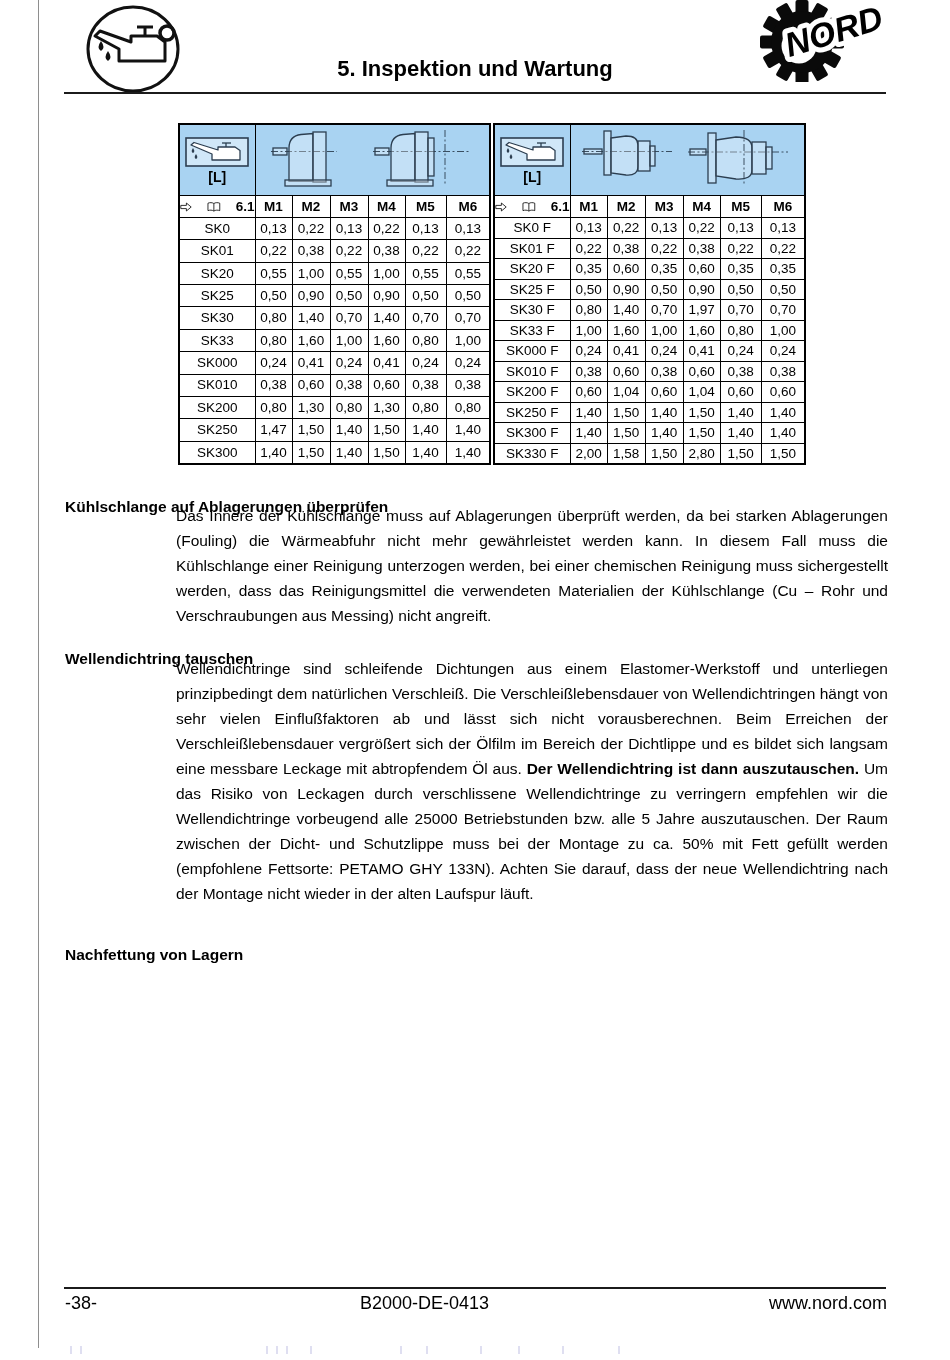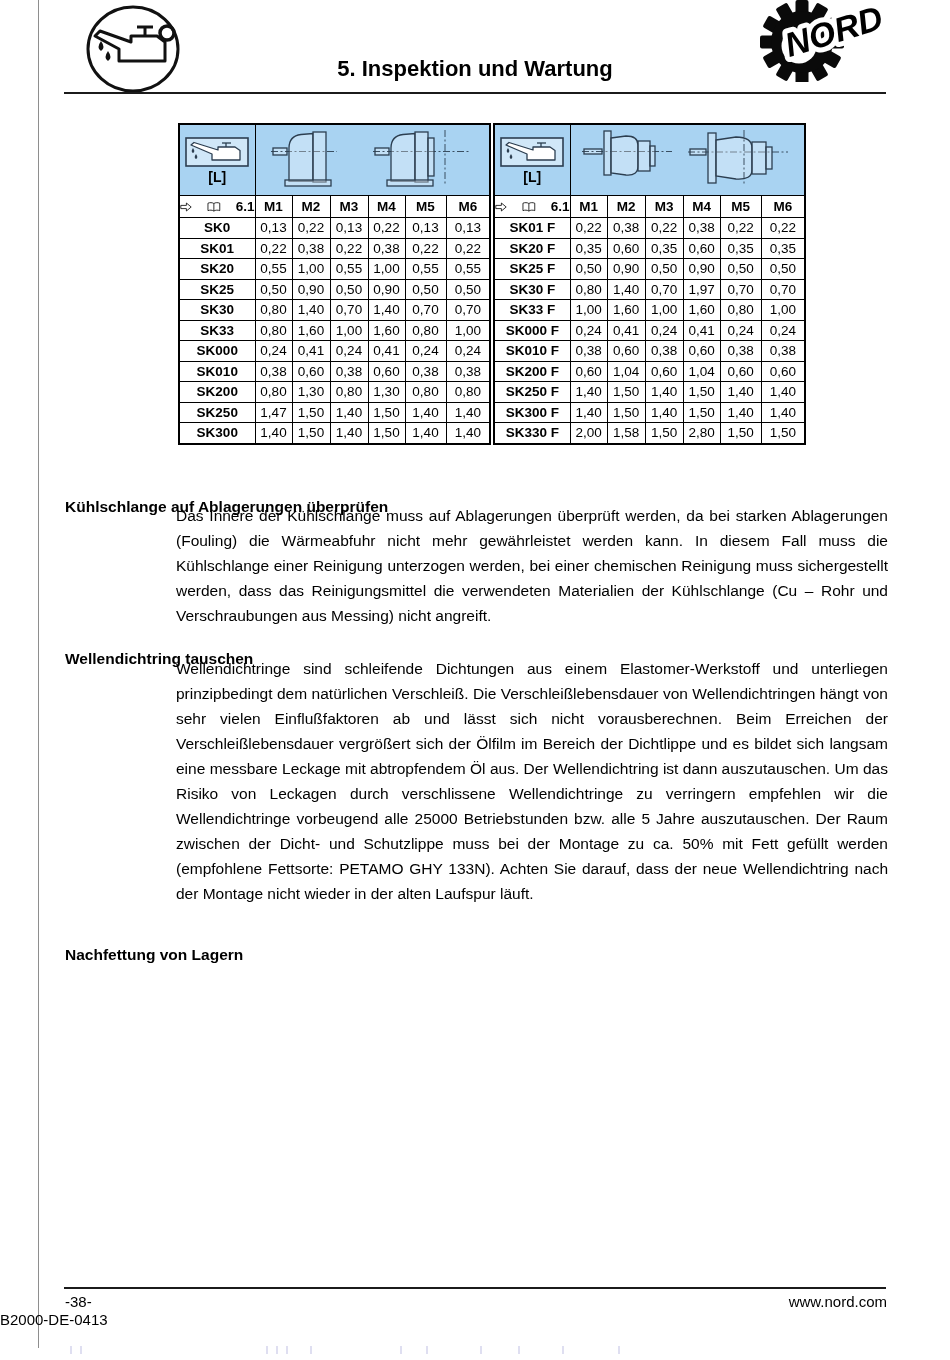--- a/index.html
+++ b/index.html
@@ -19,39 +19,39 @@
   .logo { position:absolute; left:746px; top:0; }
 
   
   .dtable { position:absolute; left:178px; top:123px; display:flex; gap:2px; }
   table.half { border-collapse:collapse; table-layout:fixed; width:311px; border:2px solid #000; background:#fff; }
   table.half td { border:1px solid #000; text-align:center; vertical-align:middle; padding:0;
                   font-size:13.5px; line-height:1; overflow:hidden; }
   tr.h1 td { height:70px; background:var(--blue,#a9d3f2); }
   tr.h2 td { height:21px; font-weight:bold; }
   tbody tr td { height:19.5px; }
-  td.lbl { font-weight:bold; }
+  td.lbl { font-weight:normal; }
   .lblcell-inner { display:flex; flex-direction:column; align-items:center; justify-content:center; gap:3px; }
   .liters { font-weight:bold; font-size:14px; }
   .imgs-inner { display:flex; align-items:flex-end; justify-content:center; gap:10px; padding-bottom:4px; }
   .refcell { display:flex; align-items:center; justify-content:center; gap:15px; font-weight:bold; }
 
   
   .sec-h { position:absolute; left:65px; font-size:15.5px; font-weight:bold;margin-top:20px; }
   .sec-p { position:absolute; left:176px; width:712px; font-size:15.5px;
            line-height:25px; text-align:justify; }
   .s1h { top:478px; } .s1p { top:503px; }
   .s2h { top:630px; } .s2p { top:656px; }
   .s3h { top:926px; } .s3p { top:952px; }
-  .bold-inline { font-weight:normal; }
-
-  
-  .f-item { position:absolute; top:1293px; font-size:15px; }
+  .bold-inline { font-weight:bold; }
+
+  
+  .f-item { position:absolute; top:1293px; font-size:18px; }
   .f-left { left:65px; }
-  .f-center { left:0; width:849px; text-align:left;margin-top:18px; }
+  .f-center { left:0; width:849px; text-align:center; }
   .f-right { right:63px; }
 
   
   .artifacts { position:absolute; top:1346px; left:70px; width:700px; height:10px; }
   .artifacts span { position:absolute; top:0; width:2px; height:8px; background:rgba(140,140,205,.28); }
 </style>
 </head>
 <body>
 
 <div class="page">
@@ -334,20 +334,29 @@
         <td>M1</td>
             <td>M2</td>
             <td>M3</td>
             <td>M4</td>
             <td>M5</td>
             <td>M6</td>
           </tr>
       </thead>
       <tbody>
           <tr>
+            <td class="lbl">SK0 F</td>
+            <td>0,13</td>
+            <td>0,22</td>
+            <td>0,13</td>
+            <td>0,22</td>
+            <td>0,13</td>
+            <td>0,13</td>
+          </tr>
+          <tr>
             <td class="lbl">SK01 F</td>
             <td>0,22</td>
             <td>0,38</td>
             <td>0,22</td>
             <td>0,38</td>
             <td>0,22</td>
             <td>0,22</td>
           </tr>
           <tr>
             <td class="lbl">SK20 F</td>

